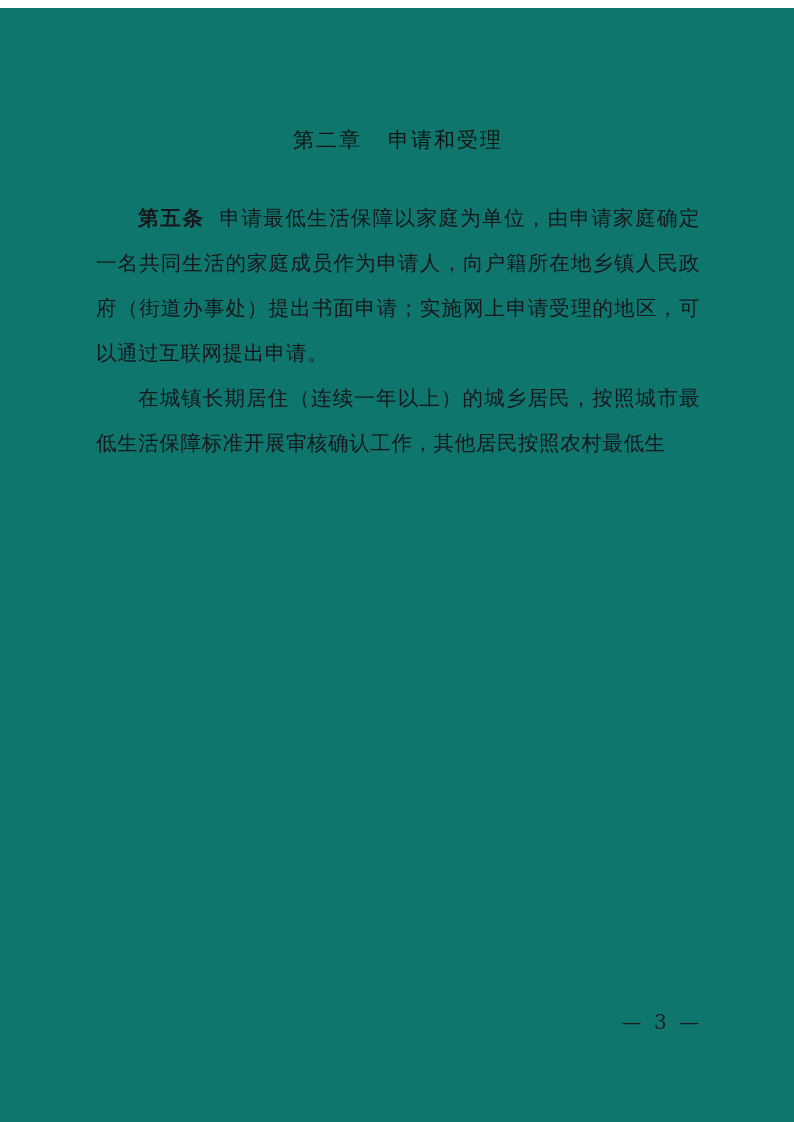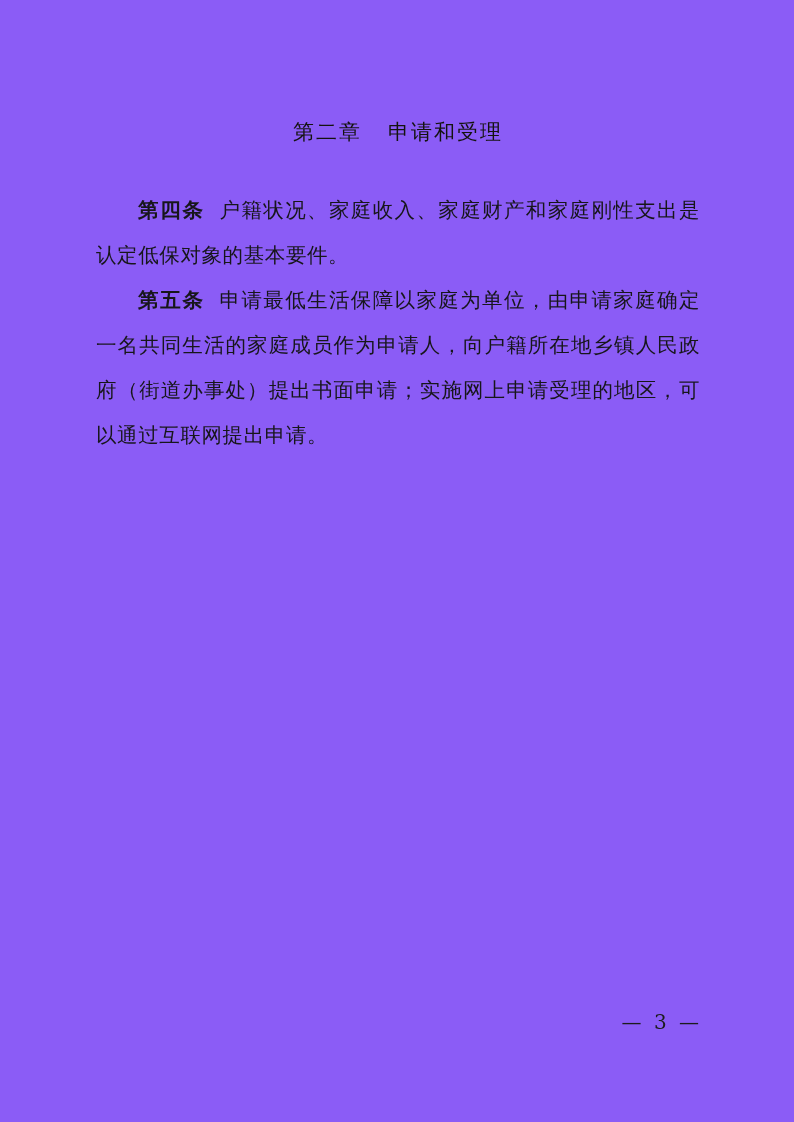--- a/index.html
+++ b/index.html
@@ -11,21 +11,22 @@
     width: 794px;
     height: 1122px;
     font-family: "DejaVu Serif", "Liberation Serif", serif;
     color: #1c1c1c;
     position: relative;
     overflow: hidden;
   }
   .page {
     position: absolute;
     inset: 0;
-    background: #8b5cf6;
+    background: #0f766e;
+    margin-top: 8px;
   }
   .content {
     position: absolute;
     left: 96px;
     top: 118px;
     width: 604px;
   }
   .chapter-title {
     text-align: center;
     font-size: 21px;
@@ -71,23 +72,23 @@
 </head>
 <body>
 
 <div class="page">
   <div class="content">
 
     <h1 class="chapter-title">
       <span>第二章</span><span class="gap"></span><span>申请和受理</span>
     </h1>
 
-    <p class="para"><span class="art-label">第四条</span><span class="art-gap"></span><span>户籍状况、家庭收入、家庭财产和家庭刚性支出是认定低保对象的基本要件。</span></p>
 
 
     <p class="para"><span class="art-label">第五条</span><span class="art-gap"></span><span>申请最低生活保障以家庭为单位，由申请家庭确定一名共同生活的家庭成员作为申请人，向户籍所在地乡镇人民政府（街道办事处）提出书面申请；实施网上申请受理的地区，可以通过互联网提出申请。</span></p>
 
 
+    <p class="para"><span>在城镇长期居住（连续一年以上）的城乡居民，按照城市最低生活保障标准开展审核确认工作，其他居民按照农村最低生</span></p>
 
   </div>
 
   <div class="page-number">— 3 —</div>
 </div>
 
 </body></html>

